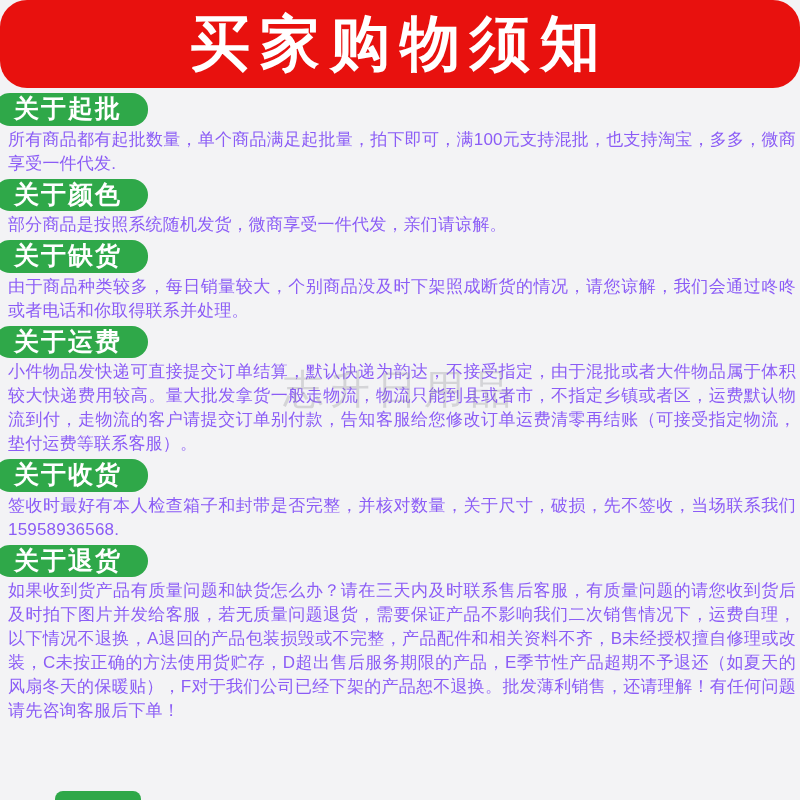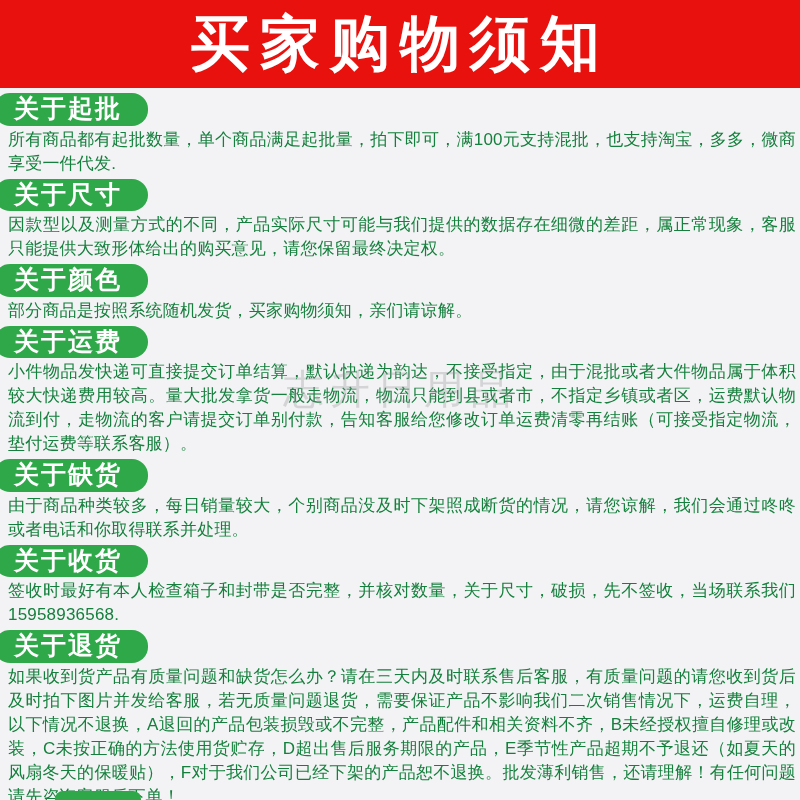--- a/index.html
+++ b/index.html
@@ -14,20 +14,21 @@
     position: relative;
     overflow: hidden;
   }
   .header {
     width: 800px;
     height: 88px;
     background: #e8110e;
     display: flex;
     align-items: center;
     justify-content: center;
+    border-radius: 27px;
   }
   .header-title {
     color: #ffffff;
     font-size: 60px;
     font-weight: bold;
     letter-spacing: 10px;
     white-space: nowrap;
   }
   .content {
     position: relative;
@@ -41,21 +42,21 @@
     font-weight: bold;
     line-height: 1.1;
     letter-spacing: 2px;
     padding: 2px 26px 3px 20px;
     border-radius: 16px;
     margin: 1px 0 1px -6px;
   }
   .section-body {
     font-size: 17px;
     line-height: 24px;
-    color: #15803d;
+    color: #8b5cf6;
     letter-spacing: 0.2px;
     margin: 1px 0 2px 0;
     padding: 0 4px 0 8px;
     text-align: justify;
   }
   .watermark {
     position: absolute;
     left: 283px;
     top: 362px;
     font-size: 40px;
@@ -82,38 +83,34 @@
   <div class="header-title">买家购物须知</div>
 </div>
 
 <div class="content">
 
   <div>
     <div class="section-badge">关于起批</div>
     <div class="section-body">所有商品都有起批数量，单个商品满足起批量，拍下即可，满100元支持混批，也支持淘宝，多多，微商享受一件代发.</div>
   </div>
 
+
   <div>
-    <div class="section-badge">关于尺寸</div>
-    <div class="section-body">因款型以及测量方式的不同，产品实际尺寸可能与我们提供的数据存在细微的差距，属正常现象，客服只能提供大致形体给出的购买意见，请您保留最终决定权。</div>
+    <div class="section-badge">关于颜色</div>
+    <div class="section-body">部分商品是按照系统随机发货，微商享受一件代发，亲们请谅解。</div>
   </div>
 
   <div>
-    <div class="section-badge">关于颜色</div>
-    <div class="section-body">部分商品是按照系统随机发货，买家购物须知，亲们请谅解。</div>
+    <div class="section-badge">关于缺货</div>
+    <div class="section-body">由于商品种类较多，每日销量较大，个别商品没及时下架照成断货的情况，请您谅解，我们会通过咚咚或者电话和你取得联系并处理。</div>
   </div>
 
   <div>
     <div class="section-badge">关于运费</div>
     <div class="section-body">小件物品发快递可直接提交订单结算，默认快递为韵达，不接受指定，由于混批或者大件物品属于体积较大快递费用较高。量大批发拿货一般走物流，物流只能到县或者市，不指定乡镇或者区，运费默认物流到付，走物流的客户请提交订单别付款，告知客服给您修改订单运费清零再结账（可接受指定物流，垫付运费等联系客服）。</div>
-  </div>
-
-  <div>
-    <div class="section-badge">关于缺货</div>
-    <div class="section-body">由于商品种类较多，每日销量较大，个别商品没及时下架照成断货的情况，请您谅解，我们会通过咚咚或者电话和你取得联系并处理。</div>
   </div>
 
 
   <div>
     <div class="section-badge">关于收货</div>
     <div class="section-body">签收时最好有本人检查箱子和封带是否完整，并核对数量，关于尺寸，破损，先不签收，当场联系我们15958936568.</div>
   </div>
 
   <div>
     <div class="section-badge">关于退货</div>

